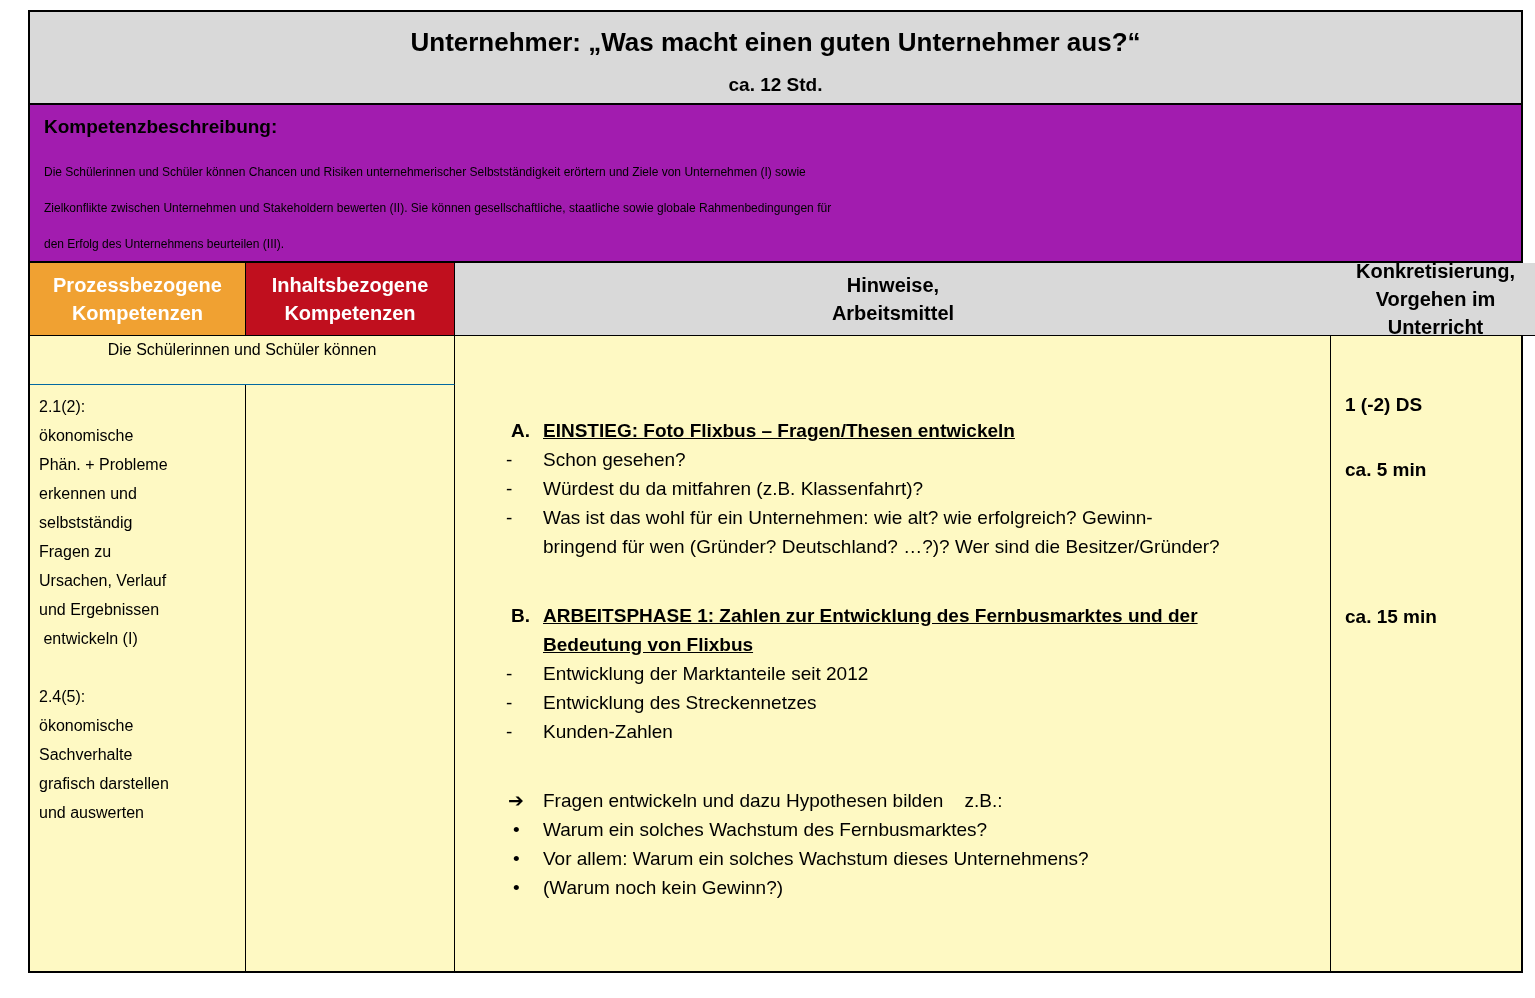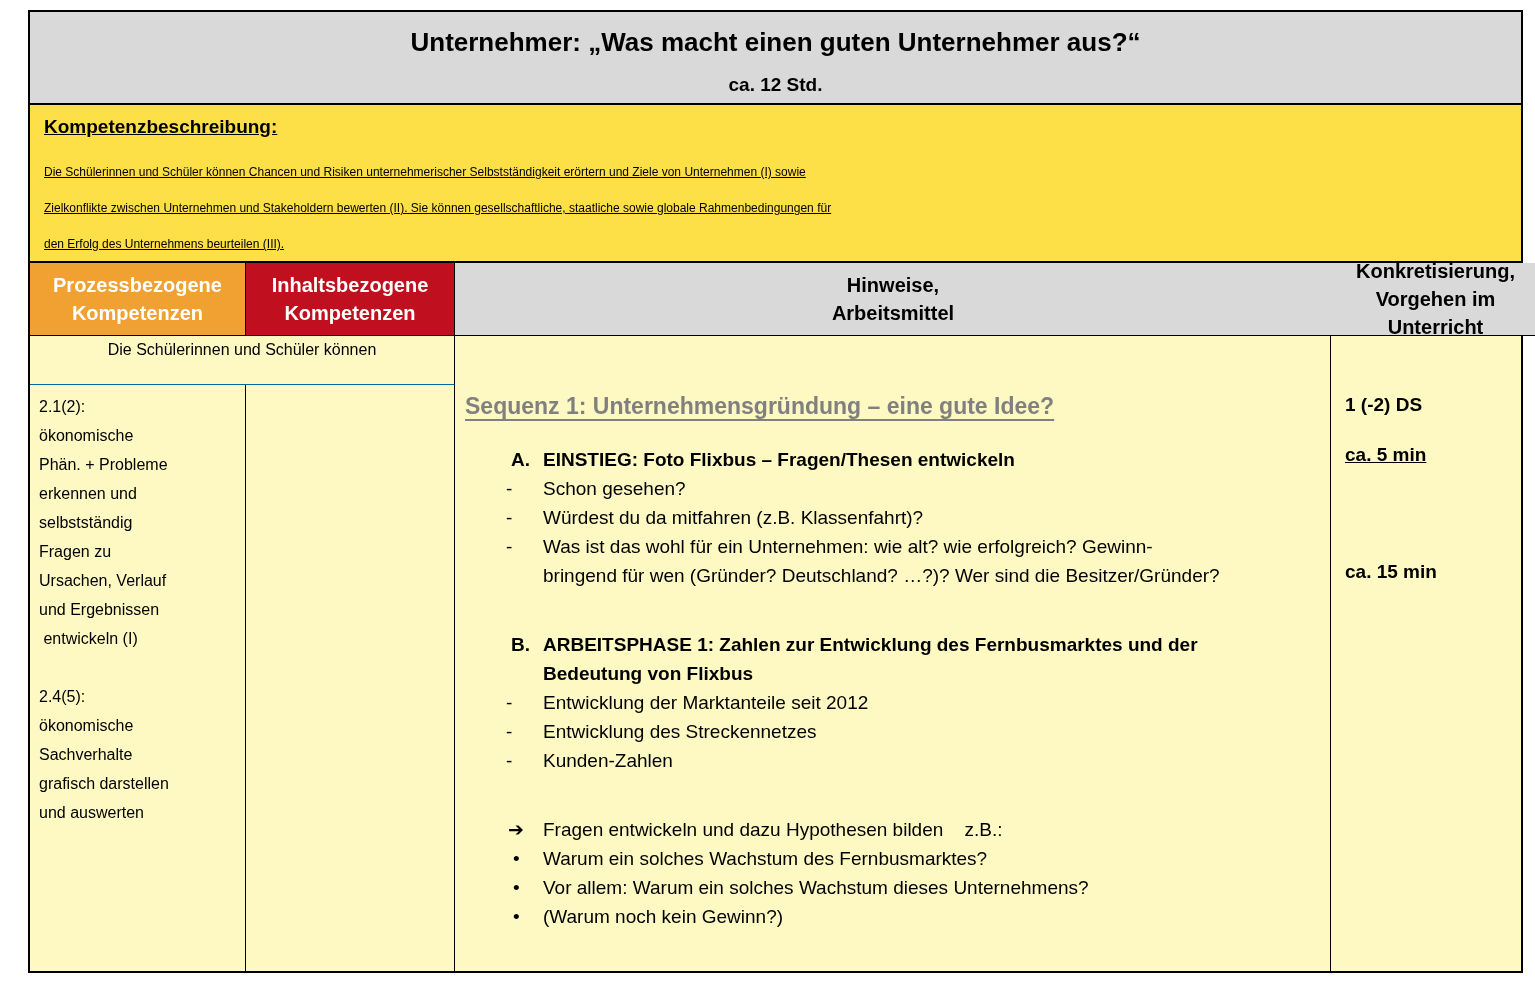--- a/index.html
+++ b/index.html
@@ -38,22 +38,21 @@
     font-size: 19px;
     font-weight: bold;
     margin-top: 17px;
   }
   
   .competence-block {
     height: 158px;
     border: 2px solid #000;
     border-top: none;
     padding: 11px 14px 0 14px;
-    background: #fde047;
-    text-decoration: underline;
+    background: #a21caf;
   }
   .competence-heading {
     font-size: 19px;
     font-weight: bold;
   }
   .competence-text {
     margin-top: 16px;
     font-size: 12px;
     line-height: 36px;
     white-space: pre-wrap;
@@ -125,30 +124,30 @@
   }
   .sec { margin-top: 24px; }
   .sec-gap { margin-top: 40px; }
   .li { display: flex; padding-left: 40px; }
   .marker { flex: 0 0 38px; }
   .marker-letter { padding-left: 6px; font-weight: bold; }
   .marker-dash { padding-left: 1px; }
   .marker-arrow { padding-left: 3px; }
   .marker-bullet { padding-left: 8px; }
   .li-text { flex: 1; white-space: pre-wrap; }
-  .li-title .li-text { font-weight: bold; }
+  .li-title .li-text { font-weight: bold; text-decoration: underline; }
   .notes-cell {
     grid-column: 4; grid-row: 2 / 4;
     padding: 54px 8px 0 14px;
     font-size: 19px;
     font-weight: bold;
     line-height: 29px;
   }
-  .note-2 { margin-top: 21px; text-decoration: underline; }
-  .note-3 { margin-top: 88px; }
+  .note-2 { margin-top: 36px; }
+  .note-3 { margin-top: 118px; }
 </style>
 </head>
 <body>
 
 <div class="doc">
 
   <section class="title-block">
     <div class="doc-title">Unternehmer: „Was macht einen guten Unternehmer aus?“</div>
     <div class="doc-duration">ca. 12 Std.</div>
   </section>
@@ -186,21 +185,20 @@
       <div class="comp-block">2.4(5):
 ökonomische
 Sachverhalte
 grafisch darstellen
 und auswerten</div>
     </div>
 
     <div class="content-cell"></div>
 
     <div class="concret-cell">
-      <div class="sequence-heading">Sequenz 1: Unternehmensgründung – eine gute Idee?</div>
 
       <div class="sec">
         <div class="li li-title">
           <span class="marker marker-letter">A.</span>
           <span class="li-text">EINSTIEG: Foto Flixbus – Fragen/Thesen entwickeln</span>
         </div>
         <div class="li">
           <span class="marker marker-dash">-</span>
           <span class="li-text">Schon gesehen?</span>
         </div>

